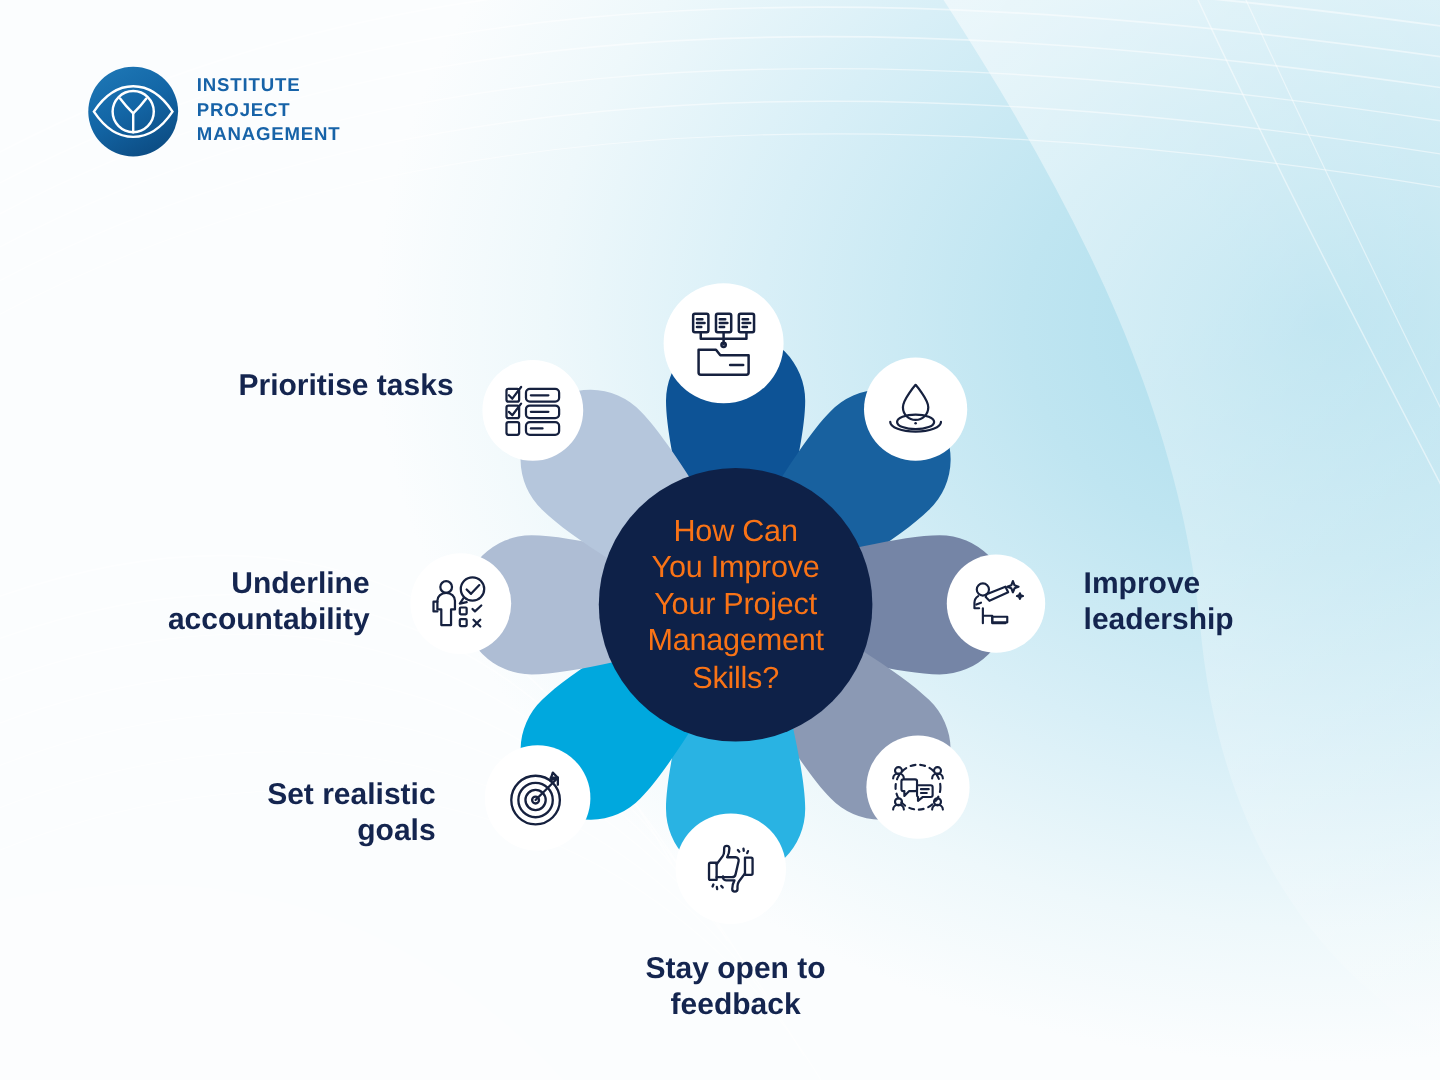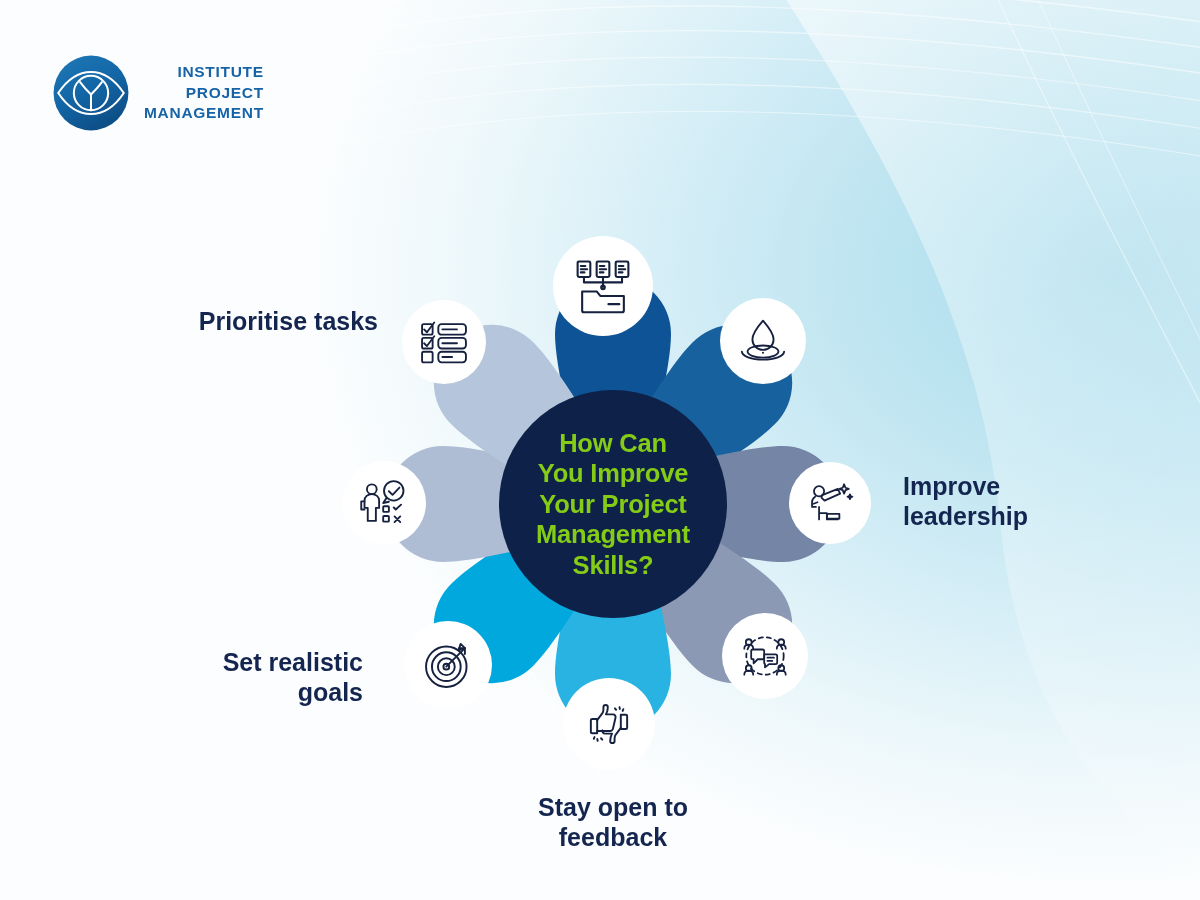--- a/index.html
+++ b/index.html
@@ -25,26 +25,25 @@
       radial-gradient(ellipse 900px 700px at 92% 30%, #a9dcec 0%, #bfe5f1 28%, #d8eff7 52%, #eef8fb 72%, #fbfdfe 88%),
       linear-gradient(115deg, #ffffff 0%, #fbfdfe 22%, #e3f3f9 52%, #b9e2ef 78%, #a6dbec 100%);
   }
   .bg-swoosh {
     position: absolute;
     inset: 0;
   }
   
   .logo-block {
     position: absolute;
-    left: 52px;
+    left: 72px;
     top: 54px;
     display: flex;
     align-items: center;
     gap: 14px;
-    text-align: right;
   }
   .logo-mark { width: 78px; height: 78px; display: block; }
   .logo-text {
     font-size: 15.5px;
     font-weight: bold;
     line-height: 1.33;
     letter-spacing: 0.7px;
     color: #1763a8;
     text-transform: uppercase;
   }
@@ -65,23 +64,23 @@
     width: 228px;
     height: 228px;
     border-radius: 50%;
     background: #0e2148;
     display: flex;
     align-items: center;
     justify-content: center;
     text-align: center;
   }
   .hub-text {
-    color: #84cc16;
+    color: #f97316;
     font-size: 25.5px;
-    font-weight: bold;
+    font-weight: normal;
     line-height: 1.2;
     letter-spacing: -0.2px;
     padding: 0 14px;
     white-space: pre-line;
     text-align: center;
   }
   .icon-bubble {
     position: absolute;
     border-radius: 50%;
     background: #ffffff;
@@ -309,17 +308,19 @@
     <div class="label l" style="left:903px; top:471px; width:250px;">Improve
 leadership</div>
 
 
     <div class="label r" style="left:123px; top:647px; width:240px;">Set realistic
 goals</div>
 
     <div class="label c" style="left:493px; top:792px; width:240px;">Stay open to
 feedback</div>
 
+    <div class="label r" style="left:38px; top:471px; width:270px;">Underline
+accountability</div>
 
     <div class="label r" style="left:98px; top:306px; width:280px;">Prioritise tasks</div>
 
   </div>
 </div>
 
 </body></html>

